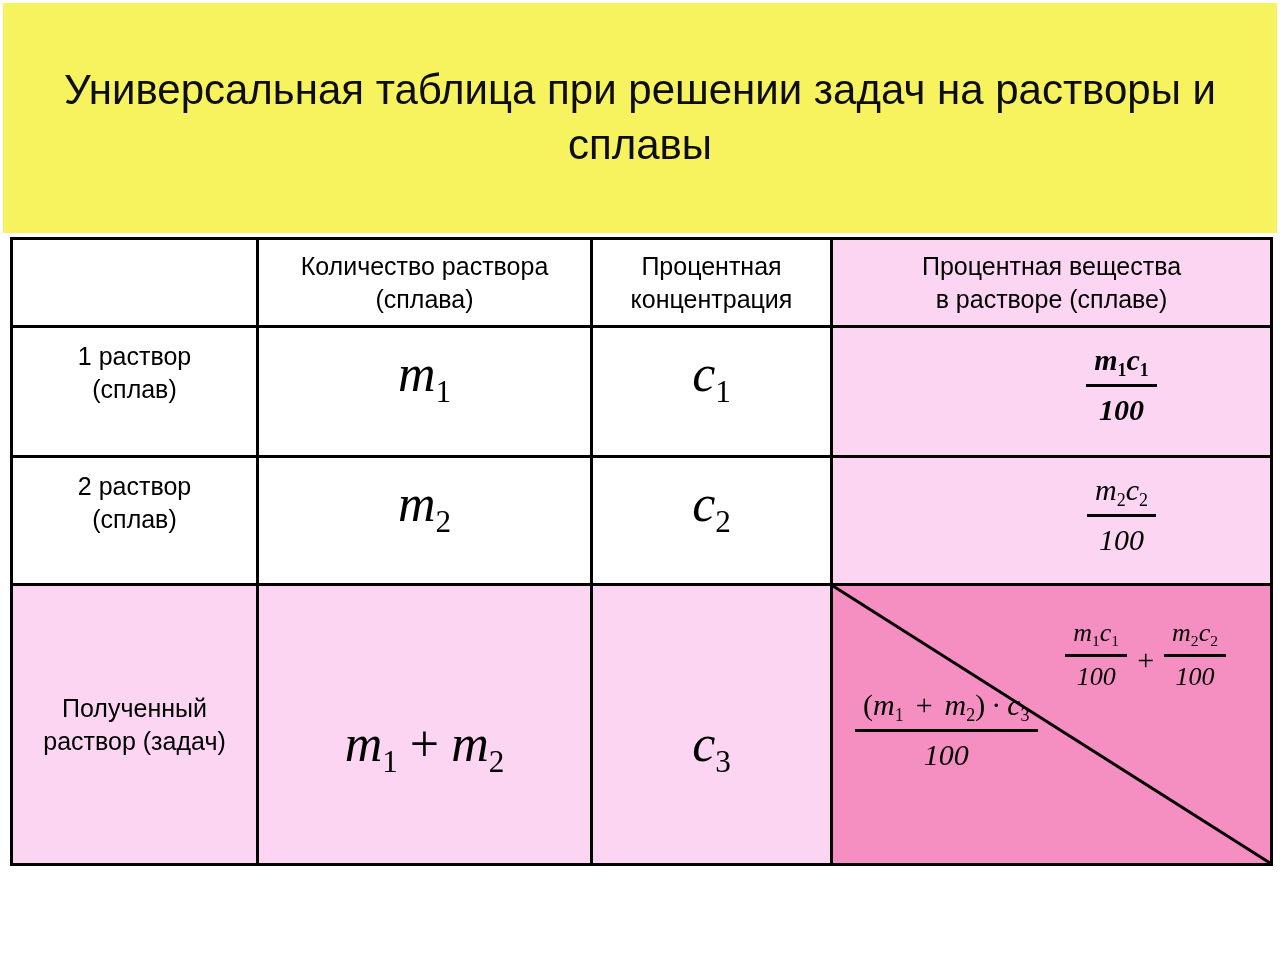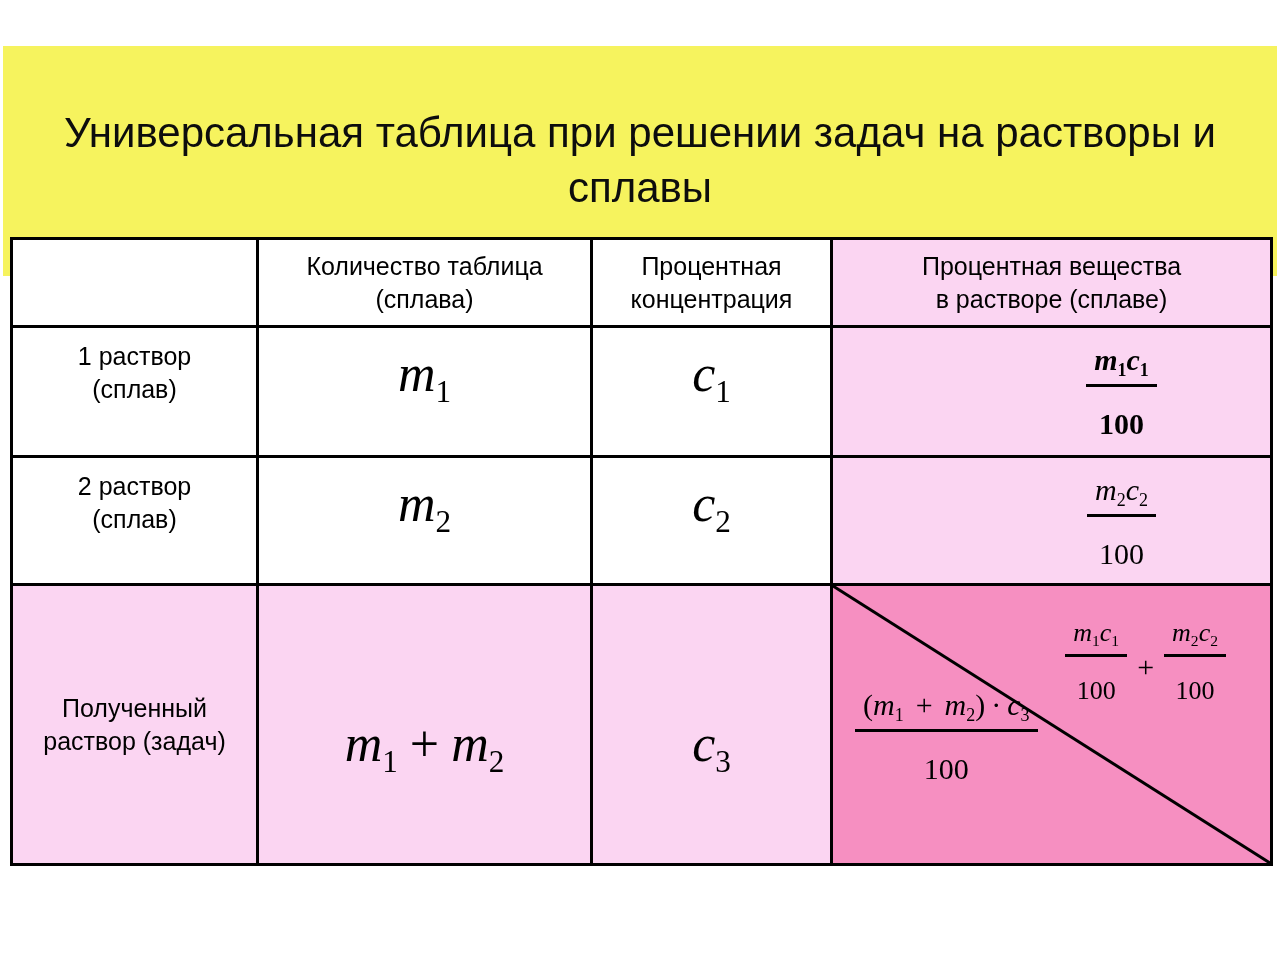--- a/index.html
+++ b/index.html
@@ -6,21 +6,21 @@
   body{
     width:1280px;height:960px;position:relative;
     background:var(--background,#ffffff);
     font-family:"Liberation Sans",sans-serif;
     color:var(--text,#000000);
   }
   
   .title-band{
     position:absolute;left:3px;top:3px;width:1274px;height:230px;
     background:var(--yellow,#f6f35e);
-    display:flex;flex-direction:column;justify-content:center;align-items:center;margin-top:43px;
+    display:flex;flex-direction:column;justify-content:center;align-items:center;
   }
   .title-line{
     font-size:42px;line-height:1.3;text-align:center;color:#0d0d0d;
   }
   
   table.main{
     position:absolute;left:10px;top:237px;
     border-collapse:collapse;table-layout:fixed;
   }
   td{
@@ -37,21 +37,21 @@
   .math i{font-style:italic;}
   sub{font-size:0.6em;font-style:normal;vertical-align:-0.35em;line-height:0;}
   .lg{font-size:52px;}
   .op{font-style:normal;margin:0 12px;}
   .cdot{font-style:normal;margin:0 6px;}
   .frac{
     display:inline-block;text-align:center;vertical-align:middle;
     font-family:"Liberation Serif","DejaVu Serif",serif;
   }
   .frac .num{display:block;border-bottom:3px solid var(--border,#000);padding:0 8px 4px;white-space:nowrap;}
-  .frac .den{display:block;padding-top:17px;}
+  .frac .den{display:block;padding-top:3px;font-style:italic;}
   .frac.bold{font-weight:bold;}
   .f30{font-size:30px;}
   .f26{font-size:26px;}
   td.frac-cell{padding-left:140px;}
   .low{position:relative;top:20px;display:inline-block;}
   
   td.result{position:relative;padding:0;}
   .diag{position:absolute;left:0;top:0;width:100%;height:100%;display:block;}
   .f-top{position:absolute;top:30px;right:44px;display:flex;align-items:center;}
   .f-top .plus{font-family:"Liberation Serif",serif;font-size:30px;margin:0 10px;position:relative;top:4px;}
@@ -72,21 +72,21 @@
       <col style="width:246px">
         <col style="width:334px">
         <col style="width:240px">
         <col style="width:440px">
     </colgroup>
 
     <tbody>
         <tr style="height:88px">
       <td></td>
       <td>
-        <div>Количество таблица</div>
+        <div>Количество раствора</div>
         <div>(сплава)</div>
       </td>
       <td>
         <div>Процентная</div>
         <div>концентрация</div>
       </td>
       <td class="pink">
         <div>Процентная вещества</div>
         <div>в растворе (сплаве)</div>
       </td>

